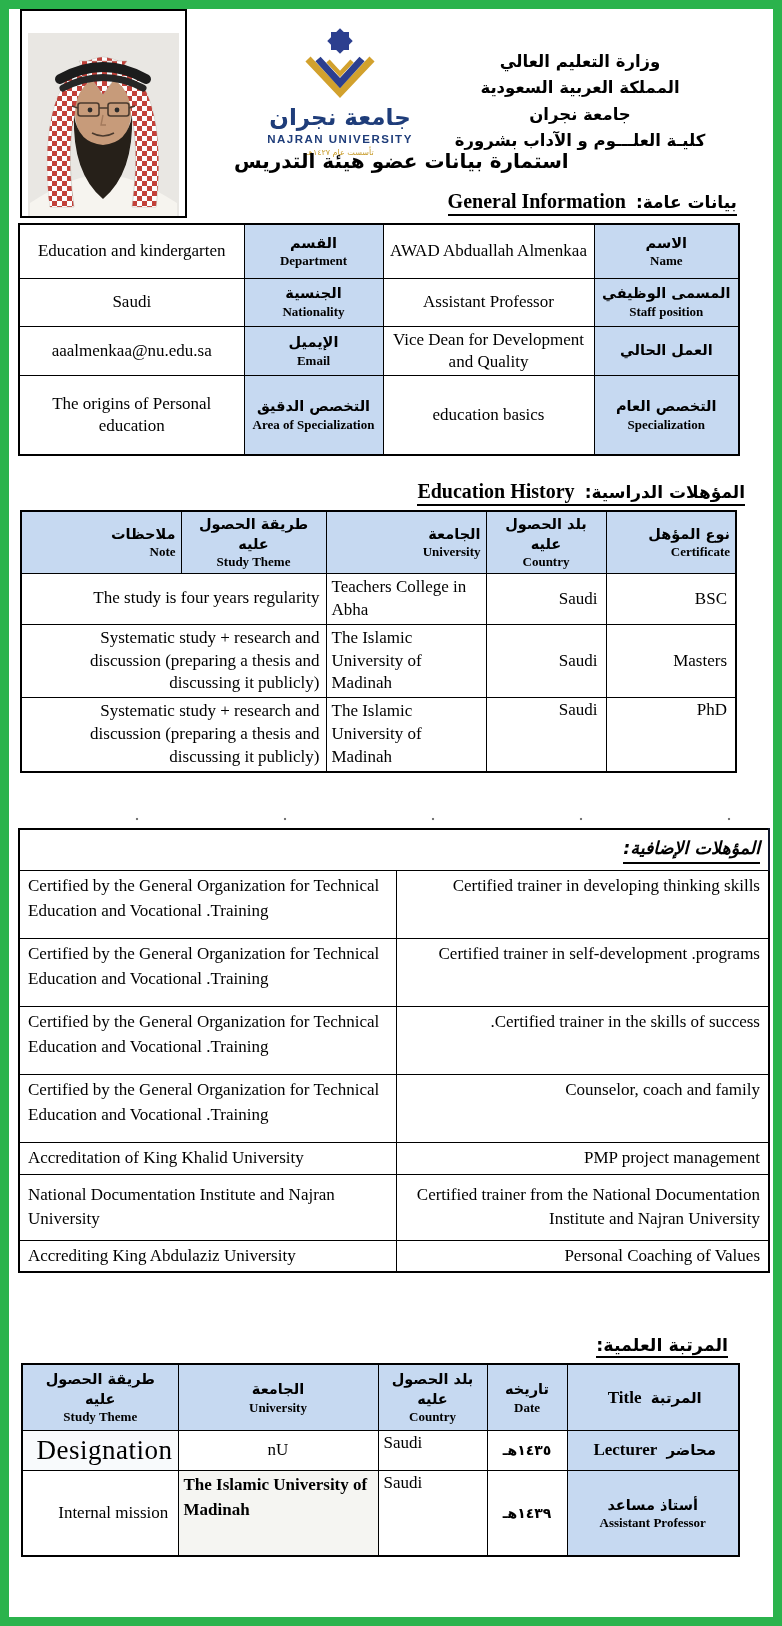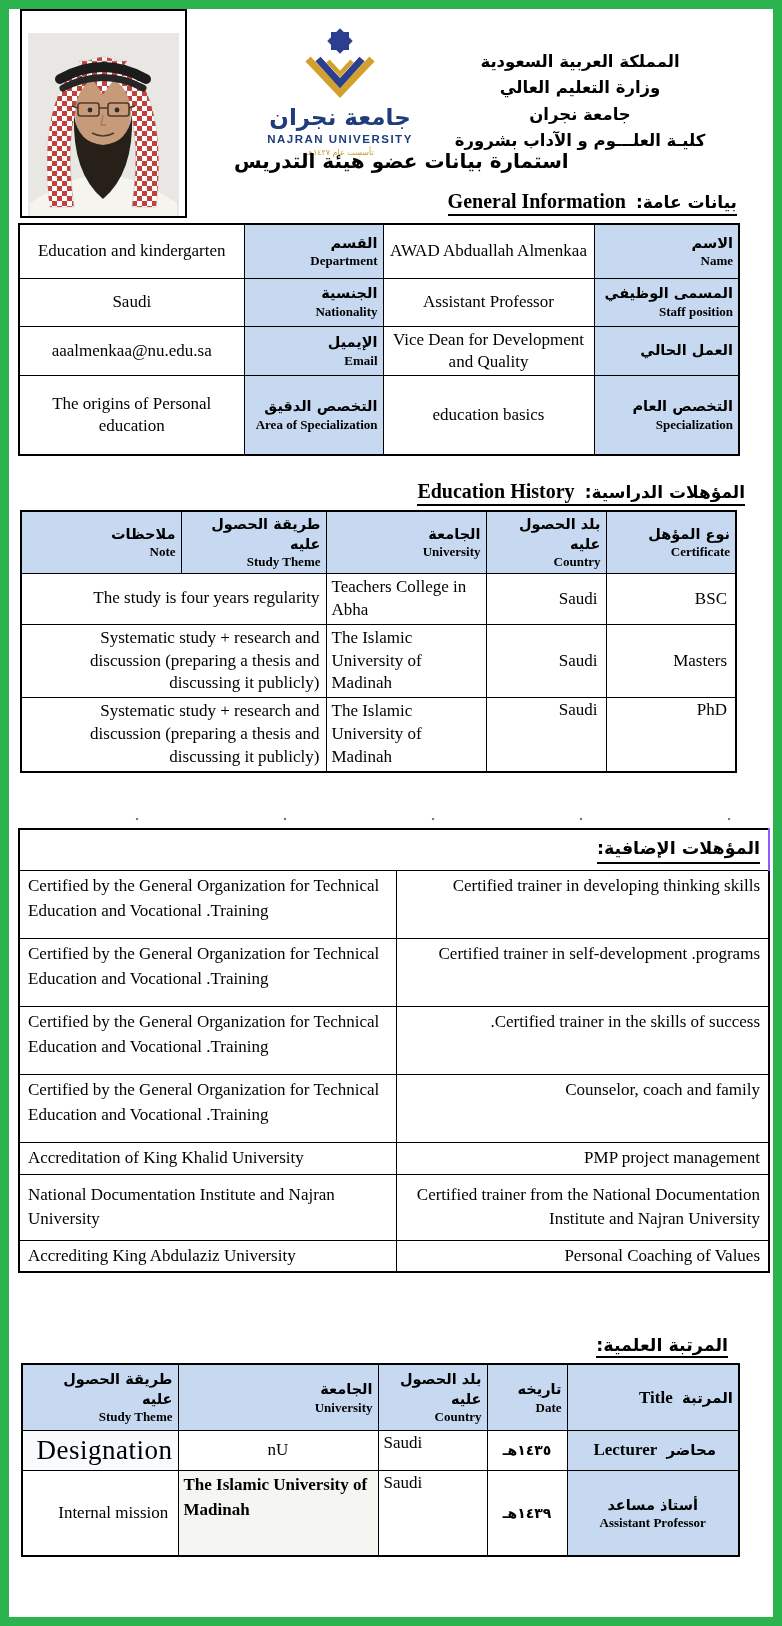--- a/index.html
+++ b/index.html
@@ -58,21 +58,21 @@
   .h-ar{
     font-family:"DejaVu Sans",sans-serif;font-weight:bold;font-size:17px;
   }
   .h-en{
     font-family:"Liberation Serif","DejaVu Serif",serif;font-weight:bold;font-size:20px;
     padding-right:6px;
   }
   table{border-collapse:collapse;table-layout:fixed;}
   td{border:1px solid #000;padding:2px 5px;vertical-align:middle;}
   .tbl{border:2px solid #000;}
-  .lbl{background:#c6d9f1;text-align:right;}
+  .lbl{background:#c6d9f1;text-align:center;}
   .lbl-ar{
     font-family:"DejaVu Sans",sans-serif;font-weight:bold;font-size:14.5px;
     direction:rtl;line-height:1.35;
   }
   .lbl-en{
     font-family:"Liberation Serif","DejaVu Serif",serif;font-weight:bold;font-size:13px;
     line-height:1.2;
   }
   .lbl-en:empty{display:none;}
   .val{font-size:17px;text-align:center;line-height:1.3;}
@@ -186,22 +186,22 @@
       <path d="M28 32 L60 66 L92 32" fill="none" stroke="#d2a12d" stroke-width="7"></path>
       <path d="M38 32 L60 56 L82 32" fill="none" stroke="#2c3f8f" stroke-width="7"></path>
       <path d="M48 34 L60 47 L72 34" fill="none" stroke="#d2a12d" stroke-width="4.5"></path>
     </svg>
     <div class="logo-ar">جامعة نجران</div>
     <div class="logo-en">NAJRAN UNIVERSITY</div>
     <div class="logo-tag">تأسست عام ١٤٢٧هـ</div>
   </div>
 
   <div class="org">
+    <div>وزارة التعليم العالي</div>
     <div>المملكة العربية السعودية</div>
-    <div>وزارة التعليم العالي</div>
     <div>جامعة نجران</div>
     <div>كليـة العلـــوم و الآداب بشرورة</div>
   </div>
 
   <div class="form-title">استمارة بيانات عضو هيئة التدريس</div>
 
   <div class="flow">
 
     <div class="sec-heading" style="margin-right:36px;">
       <span class="underline">
@@ -330,21 +330,21 @@
 
     <div class="dots"></div>
 
     <table class="tbl t-add">
       <colgroup>
           <col style="width:377px">
           <col style="width:373px">
         </colgroup>
       <tbody>
           <tr>
-        <td class="a-title" colspan="2" style="border-left:2px solid #000;border-right:2px solid #8b5cf6;">
+        <td class="a-title" colspan="2" style="border-left:2px solid #000;border-right:2px solid #0f172a;font-style:italic;">
           <span class="underline">المؤهلات الإضافية:</span>
         </td>
       </tr>
       <tr class="tall">
         <td class="a-left">Certified by the General Organization for Technical Education and Vocational .Training</td>
         <td class="a-right">Certified trainer in developing thinking skills</td>
       </tr>
       <tr class="tall">
         <td class="a-left">Certified by the General Organization for Technical Education and Vocational .Training</td>
         <td class="a-right" style="text-align:right;">Certified trainer in self-development .programs</td>

